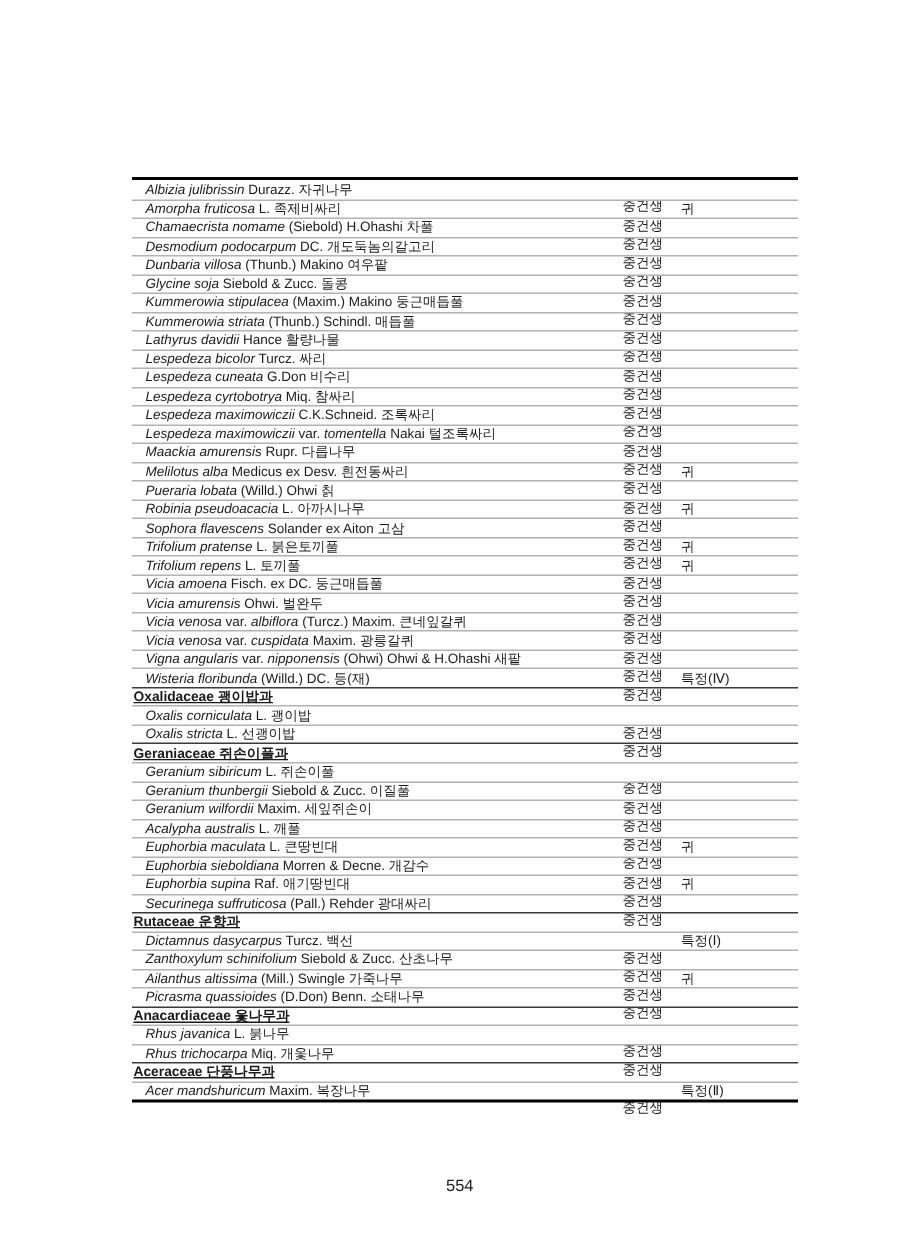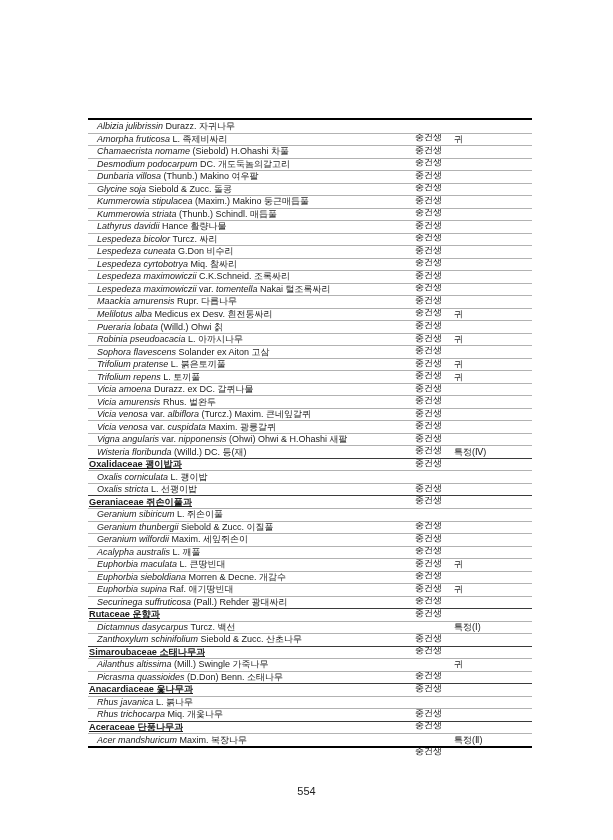--- a/index.html
+++ b/index.html
@@ -146,25 +146,25 @@
         <div class="name-cell"><span class="sci-i">Trifolium pratense</span><span> L. 붉은토끼풀</span></div>
         <div class="m-cell">중건생</div>
         <div class="n-cell">귀</div>
       </div>
       <div class="t-row species">
         <div class="name-cell"><span class="sci-i">Trifolium repens</span><span> L. 토끼풀</span></div>
         <div class="m-cell">중건생</div>
         <div class="n-cell">귀</div>
       </div>
       <div class="t-row species">
-        <div class="name-cell"><span class="sci-i">Vicia amoena</span><span> Durazz. ex DC. 갈퀴나물</span></div>
-        <div class="m-cell">중건생</div>
-      </div>
-      <div class="t-row species">
-        <div class="name-cell"><span class="sci-i">Vicia amurensis</span><span> Rhus. 벌완두</span></div>
+        <div class="name-cell"><span class="sci-i">Vicia amoena</span><span> Fisch. ex DC. 둥근매듭풀</span></div>
+        <div class="m-cell">중건생</div>
+      </div>
+      <div class="t-row species">
+        <div class="name-cell"><span class="sci-i">Vicia amurensis</span><span> Ohwi. 벌완두</span></div>
         <div class="m-cell">중건생</div>
       </div>
       <div class="t-row species">
         <div class="name-cell"><span class="sci-i">Vicia venosa</span><span> var. </span><span class="sci-i">albiflora</span><span> (Turcz.) Maxim. 큰네잎갈퀴</span></div>
         <div class="m-cell">중건생</div>
       </div>
       <div class="t-row species">
         <div class="name-cell"><span class="sci-i">Vicia venosa</span><span> var. </span><span class="sci-i">cuspidata</span><span> Maxim. 광릉갈퀴</span></div>
         <div class="m-cell">중건생</div>
       </div>
@@ -229,23 +229,20 @@
         <div class="name-cell">Rutaceae 운향과</div>
       </div>
       <div class="t-row species">
         <div class="name-cell"><span class="sci-i">Dictamnus dasycarpus</span><span> Turcz. 백선</span></div>
         <div class="m-cell">중건생</div>
         <div class="n-cell">특정(Ⅰ)</div>
       </div>
       <div class="t-row species">
         <div class="name-cell"><span class="sci-i">Zanthoxylum schinifolium</span><span> Siebold &amp; Zucc. 산초나무</span></div>
         <div class="m-cell">중건생</div>
-      </div>
-      <div class="t-row family">
-        <div class="name-cell">Simaroubaceae 소태나무과</div>
       </div>
       <div class="t-row species">
         <div class="name-cell"><span class="sci-i">Ailanthus altissima</span><span> (Mill.) Swingle 가죽나무</span></div>
         <div class="m-cell">중건생</div>
         <div class="n-cell">귀</div>
       </div>
       <div class="t-row species">
         <div class="name-cell"><span class="sci-i">Picrasma quassioides</span><span> (D.Don) Benn. 소태나무</span></div>
         <div class="m-cell">중건생</div>
       </div>

